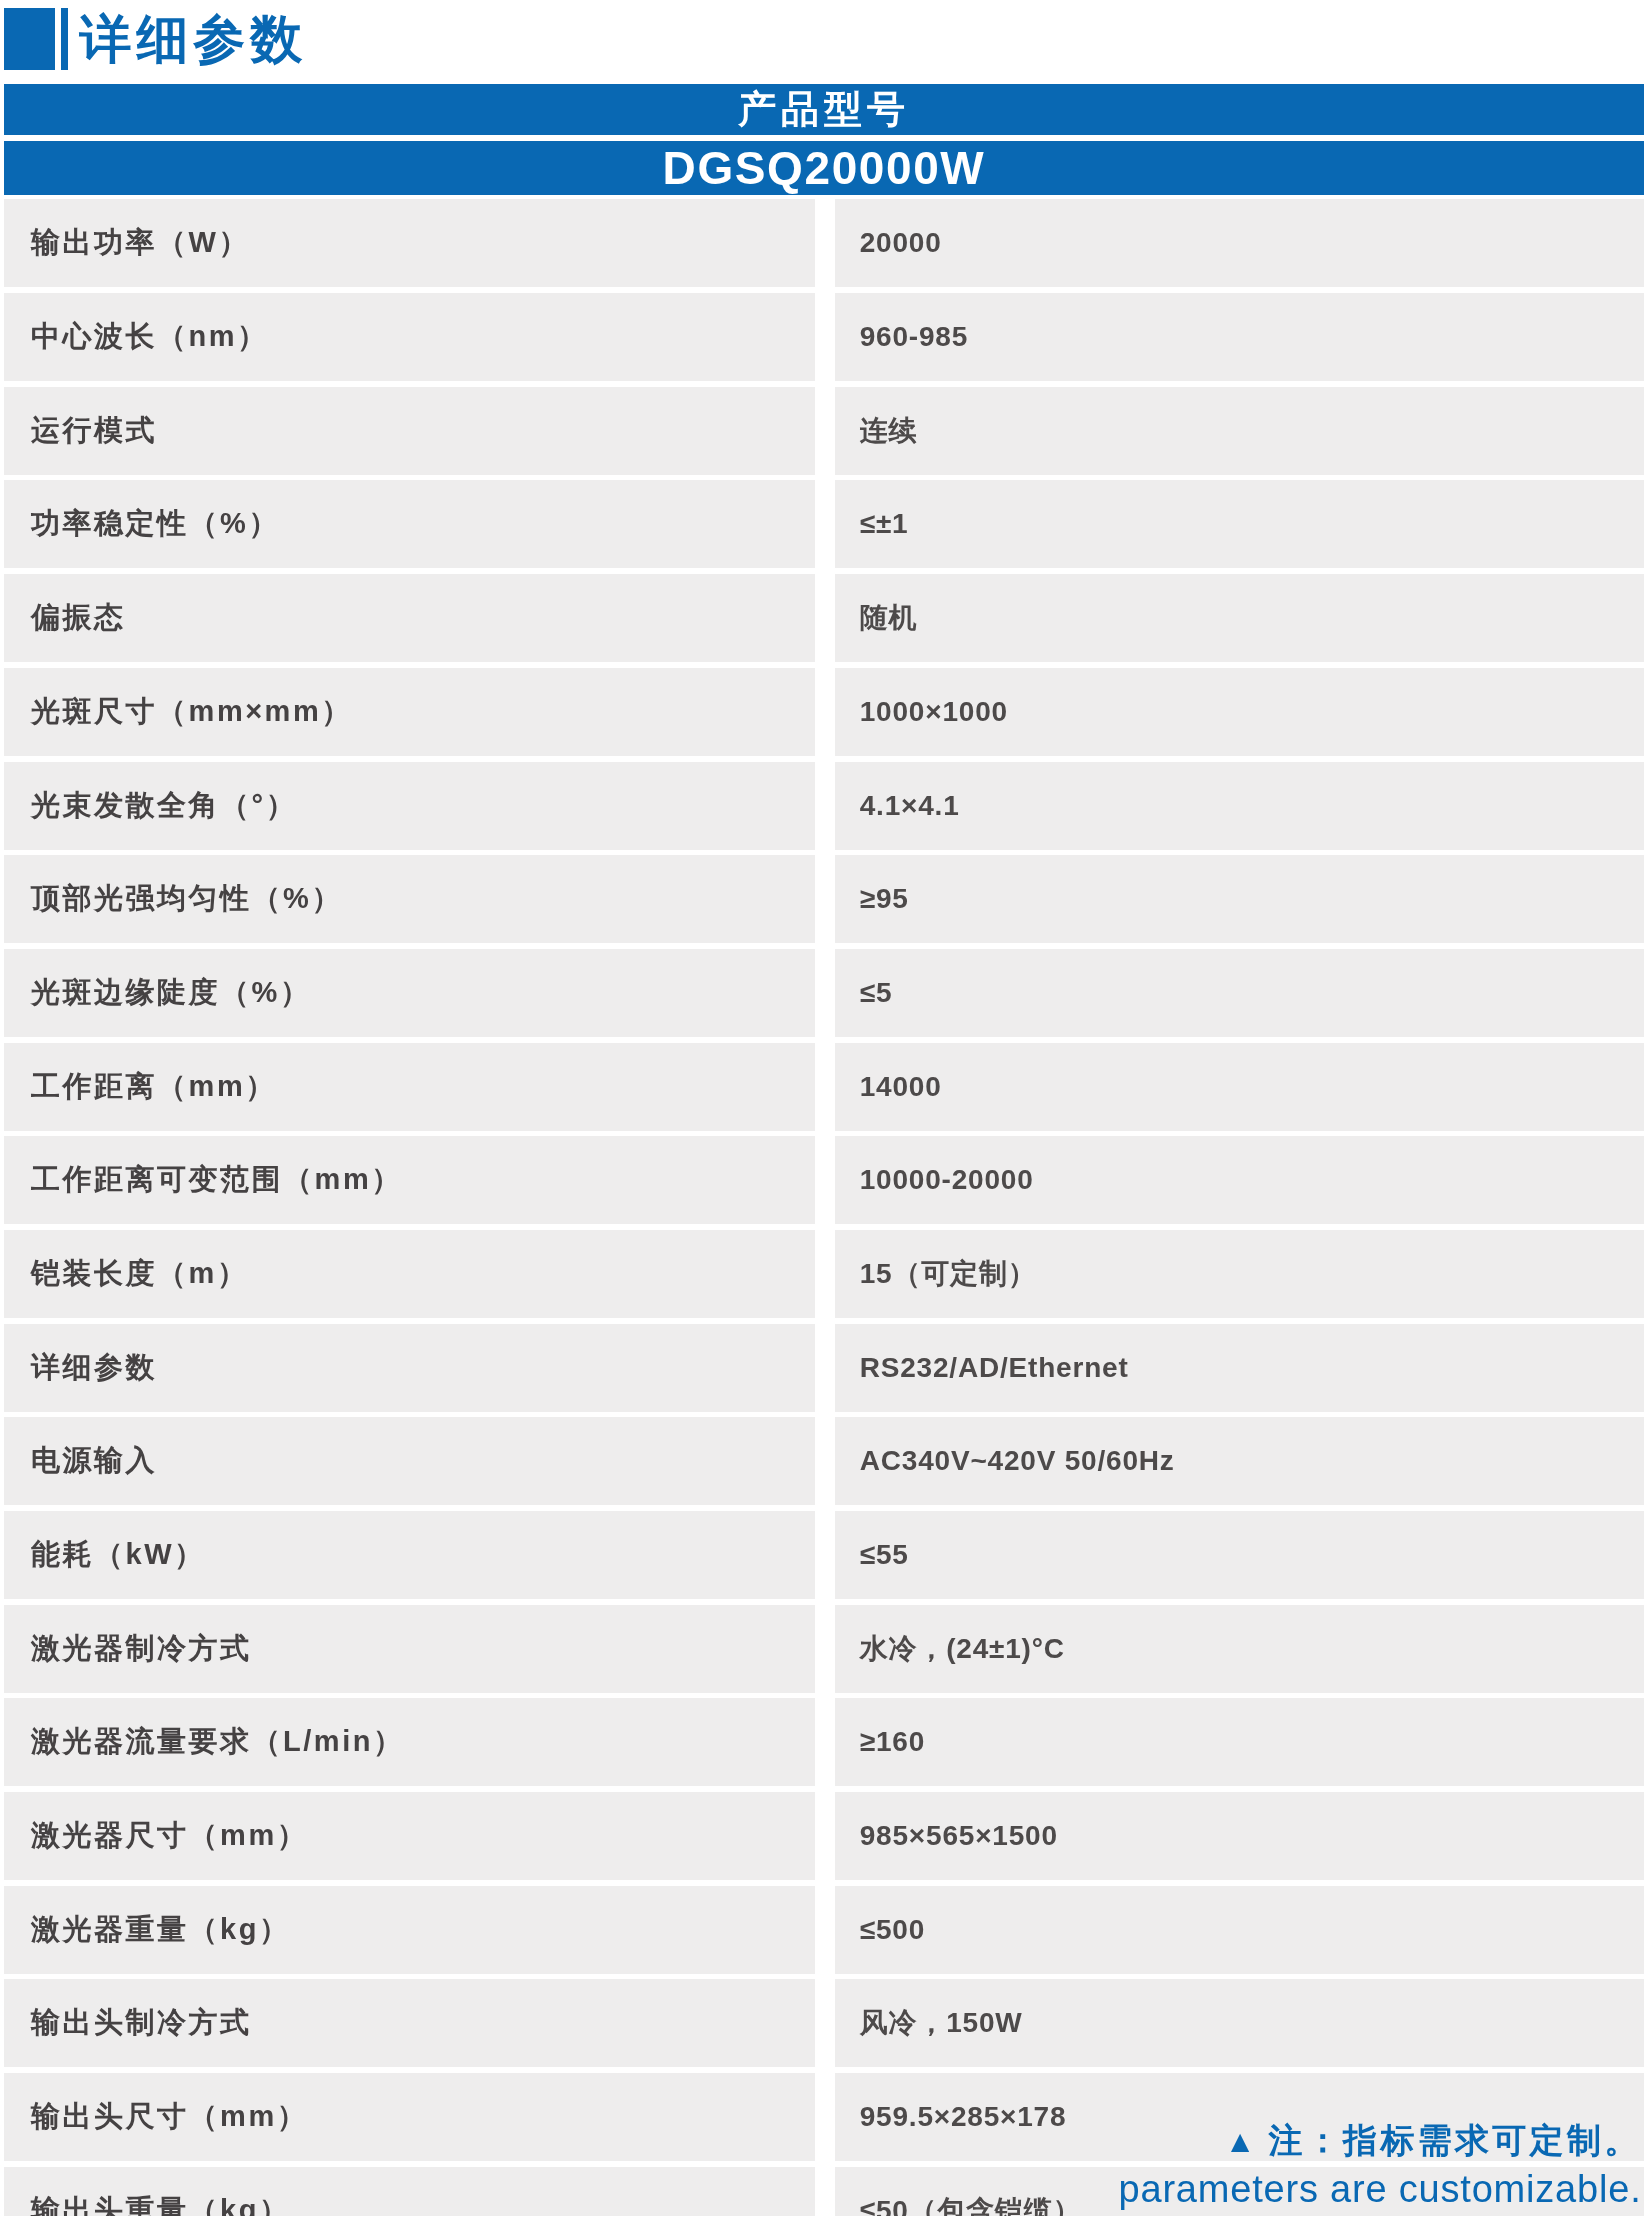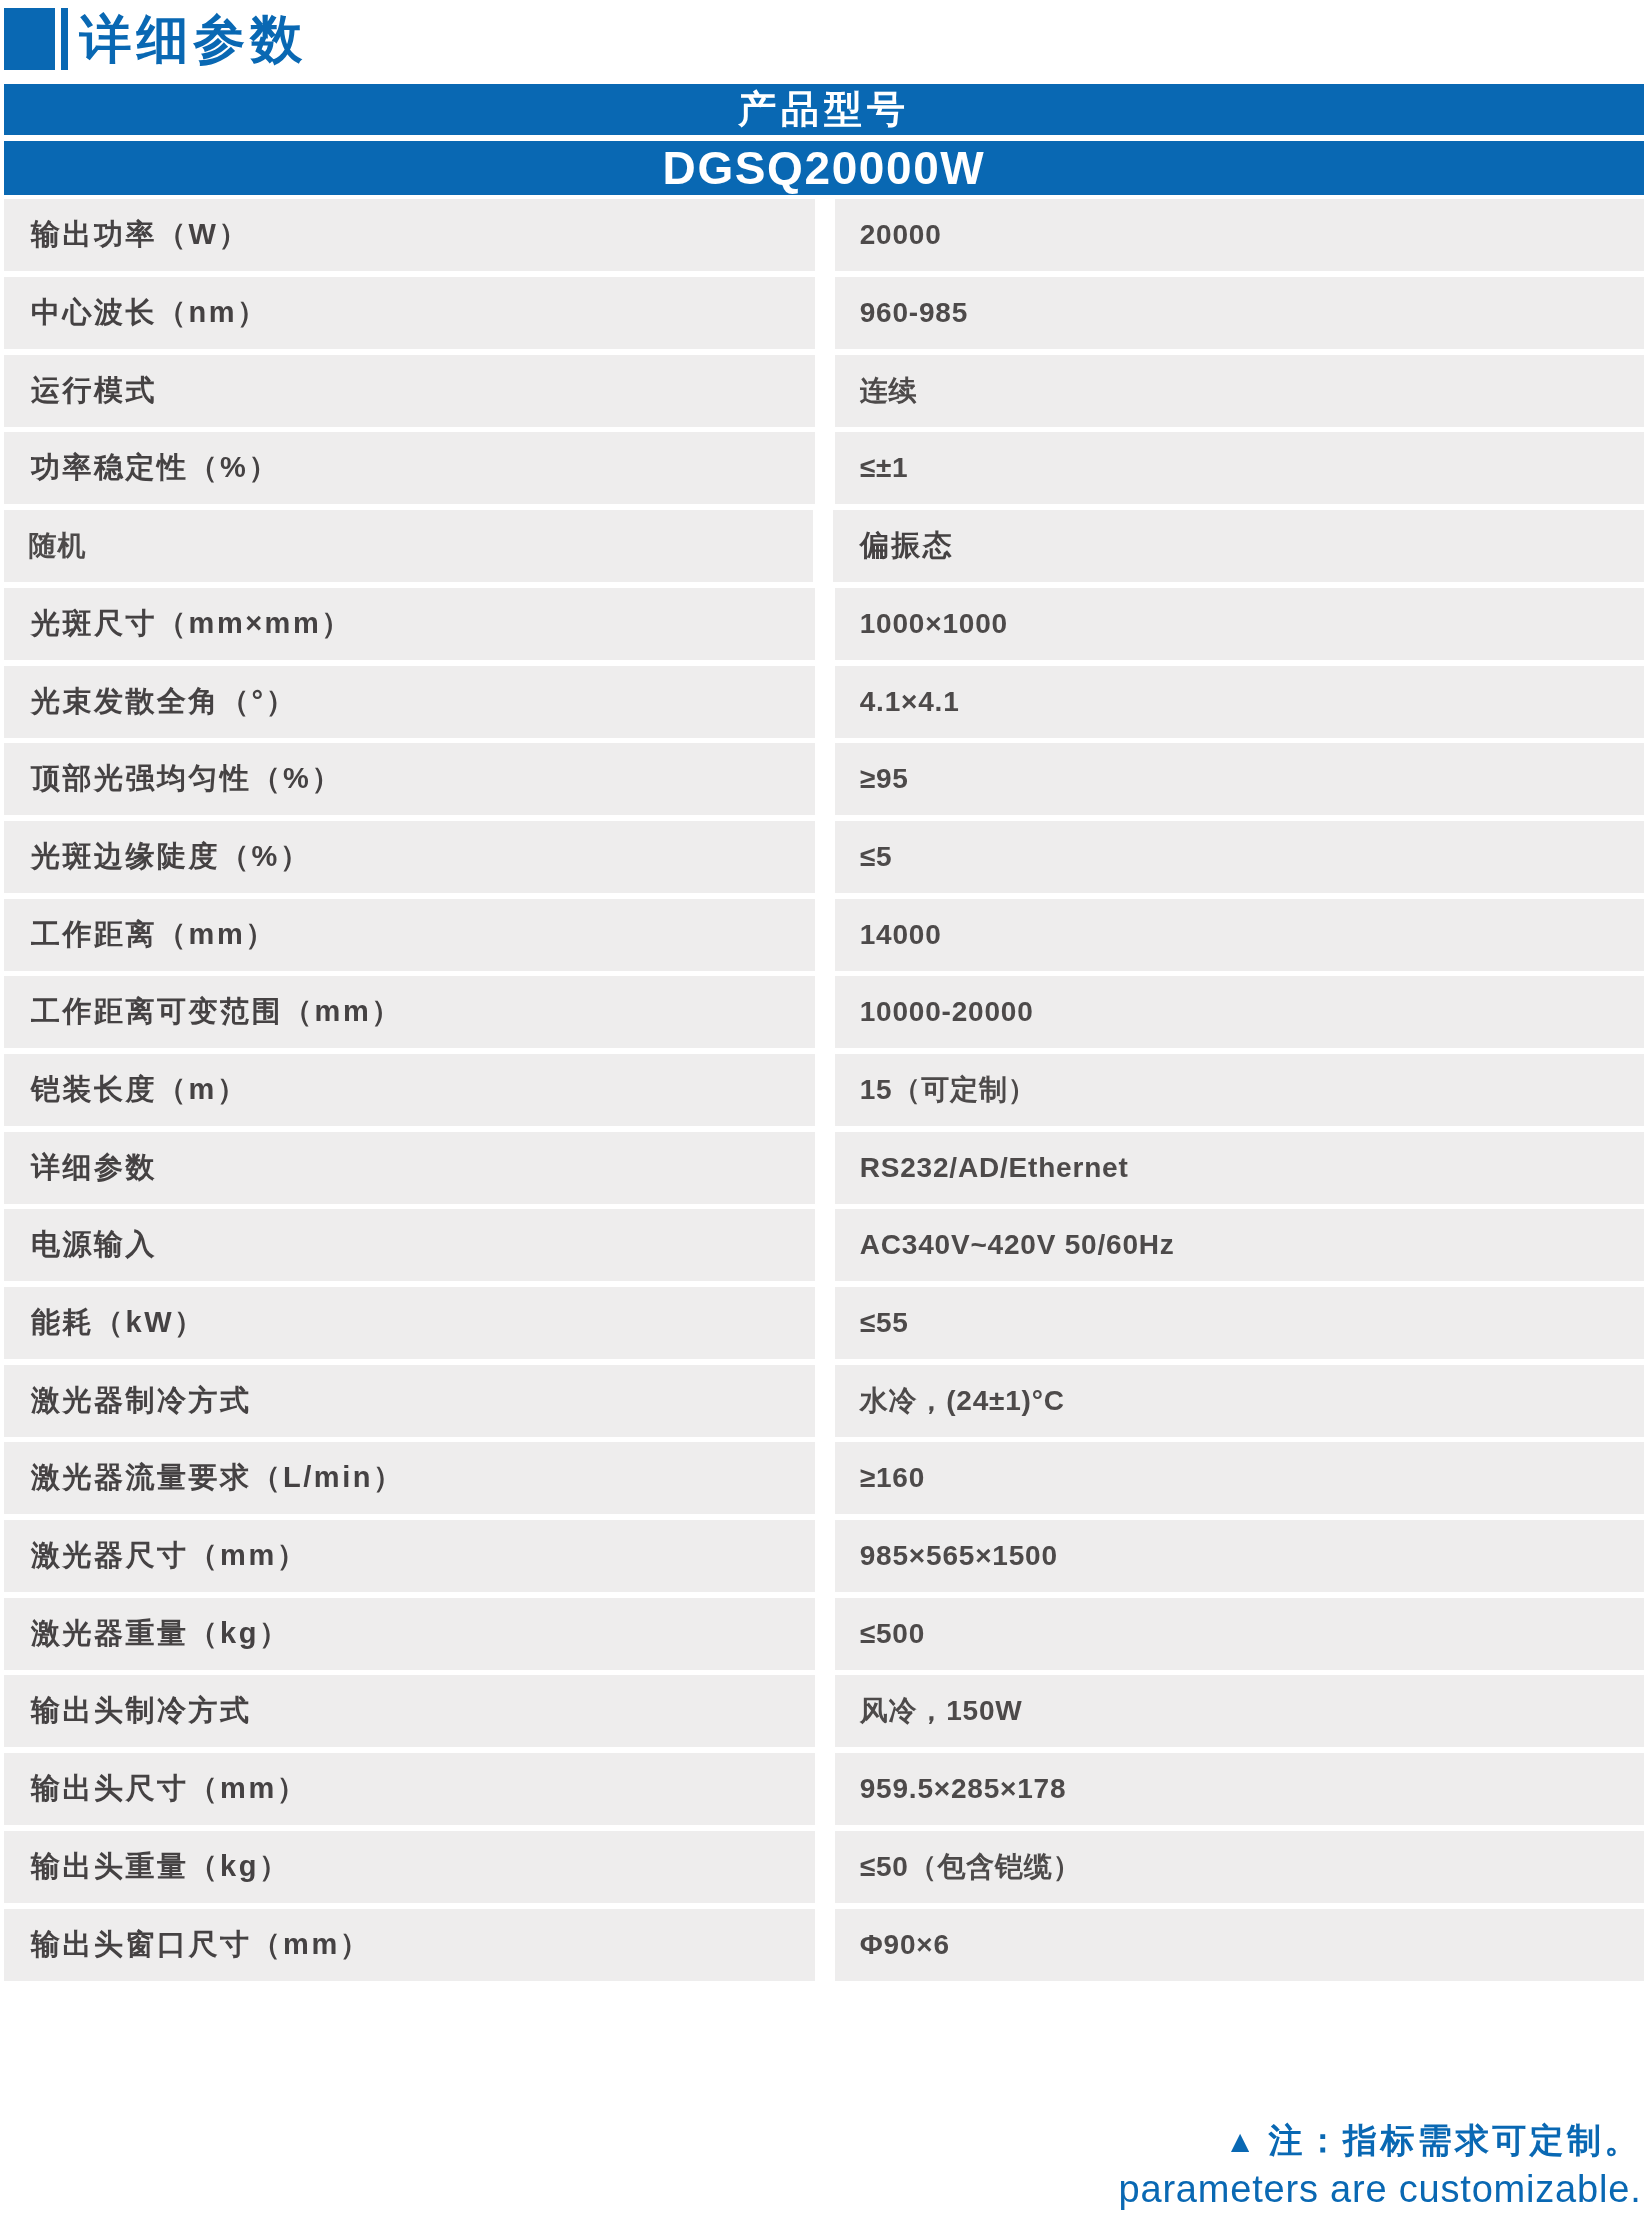--- a/index.html
+++ b/index.html
@@ -65,21 +65,21 @@
     align-items: center;
     justify-content: center;
     font-weight: bold;
   }
   .header-cell.left { font-size: 38px; letter-spacing: 4.9px; }
   .header-cell.right { font-size: 46px; letter-spacing: 1.6px; }
 
   .spec-row {
     display: flex;
     gap: 20px;
-    height: 72px;
+    height: 88px;
     margin-bottom: 5.7px;
   }
   .cell {
     flex: 1 1 0;
     background: var(--row-bg);
     display: flex;
     align-items: center;
   }
   .cell.label {
     padding-left: 27px;
@@ -149,22 +149,22 @@
       </div>
       <div class="spec-row">
         <div class="cell label">运行模式</div>
         <div class="cell value">连续</div>
       </div>
       <div class="spec-row">
         <div class="cell label">功率稳定性（%）</div>
         <div class="cell value">≤±1</div>
       </div>
       <div class="spec-row">
+        <div class="cell label">偏振态</div>
         <div class="cell value">随机</div>
-        <div class="cell label">偏振态</div>
       </div>
       <div class="spec-row">
         <div class="cell label">光斑尺寸（mm×mm）</div>
         <div class="cell value">1000×1000</div>
       </div>
       <div class="spec-row">
         <div class="cell label">光束发散全角（°）</div>
         <div class="cell value">4.1×4.1</div>
       </div>
       <div class="spec-row">

